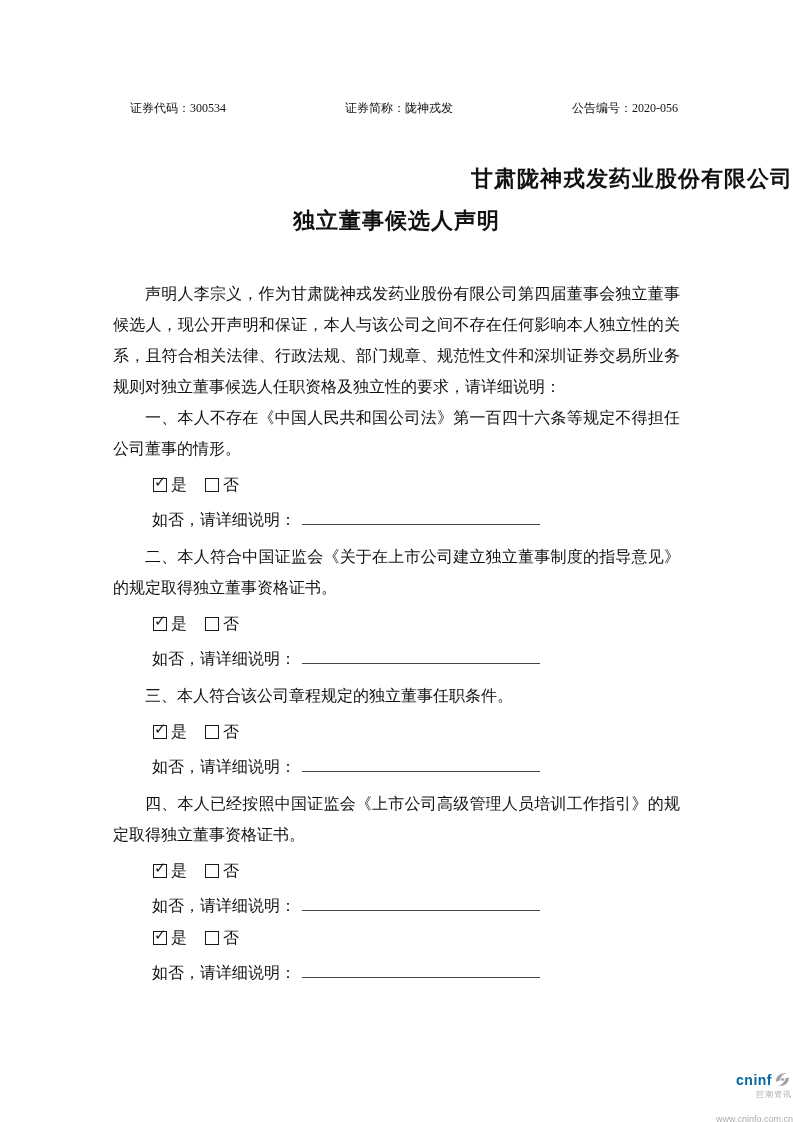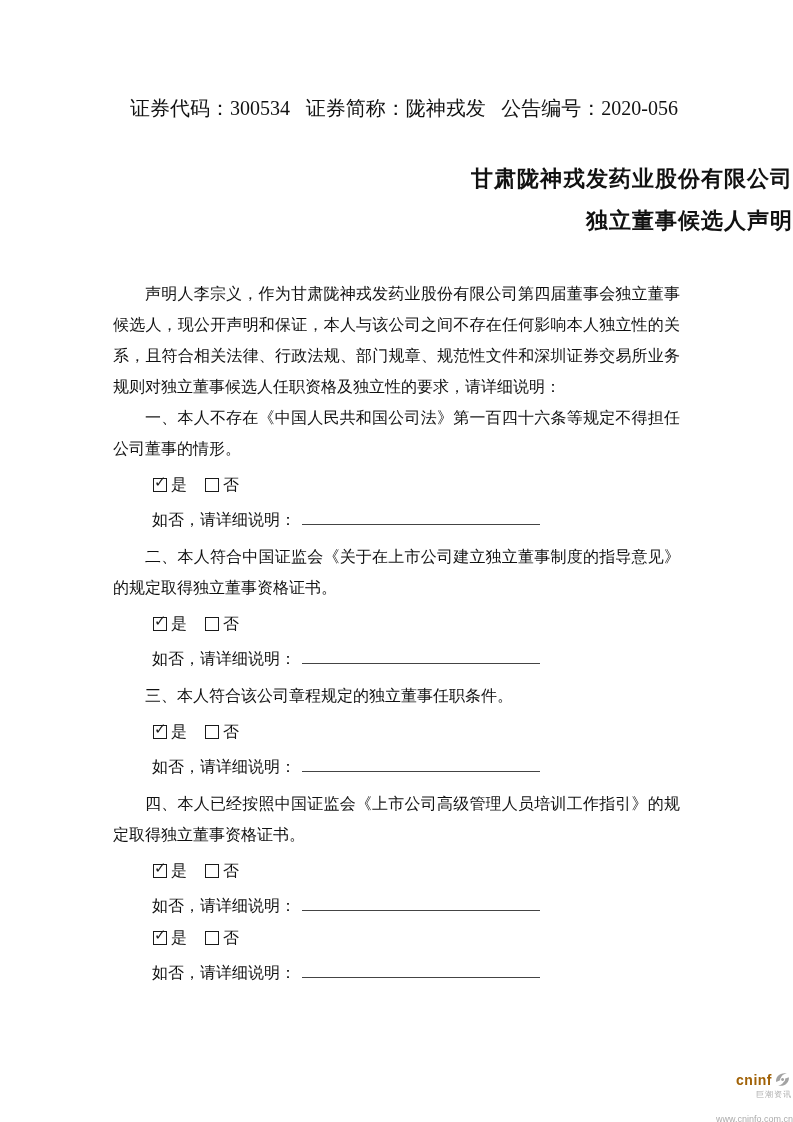--- a/index.html
+++ b/index.html
@@ -8,29 +8,29 @@
     width:793px; height:1122px;
     margin:0 auto;
     background:#ffffff;
     font-family:"Liberation Serif","DejaVu Serif",serif;
     color:#111;
     overflow:hidden;
   }
   .doc-header {
     display:flex; justify-content:space-between;
     margin:97px 115px 0 130px;
-    font-size:20px; line-height:22px; white-space:nowrap;
+    font-size:12px; line-height:22px; white-space:nowrap;
   }
   .title-company {
     margin:48px 0 0 0; text-align:right;
     font-size:22px; font-weight:bold; line-height:24px;
     letter-spacing:1px;
   }
   .title-doc {
-    margin:18px 0 0 0; text-align:right;
+    margin:18px 0 0 0; text-align:center;
     font-size:22px; font-weight:bold; line-height:24px;
     letter-spacing:1px;
   }
   .content {
     width:567px;
     margin:45px 113px 0 113px;
     font-size:16px; line-height:31px;
   }
   .para, .item-text {
     margin:0; text-indent:2em; text-align:justify;
@@ -59,21 +59,21 @@
     display:inline-block; width:238px; height:15px;
     border-bottom:1.3px solid #444;
     vertical-align:baseline; margin-left:6px;
   }
   .cninfo-logo {
     position:absolute; left:716px; top:1070px; width:76px;
     color:#aaaaaa; text-align:center; line-height:1;
     font-family:"Liberation Sans","DejaVu Sans",sans-serif;
   }
   .logo-top { display:flex; align-items:center; justify-content:flex-end; }
-  .logo-word { font-weight:bold; font-size:14px; letter-spacing:0.5px; color:#a16207; }
+  .logo-word { font-weight:bold; font-size:14px; letter-spacing:0.5px; color:#0369a1; }
   .logo-swirl { width:19px; height:19px; margin-left:1px; }
   .logo-cn { font-size:8px; margin-top:2px; color:#ababab; letter-spacing:1px;text-align:right; }
   .logo-url { font-size:9px; margin-top:16px; color:#ababab; white-space:nowrap; }
 </style>
 </head>
 <body>
 
 <div class="page">
 
   <div class="doc-header">

